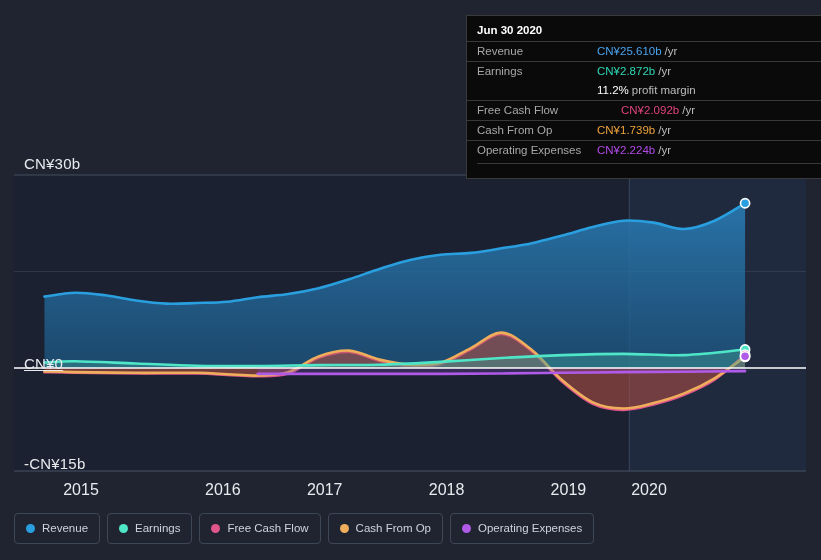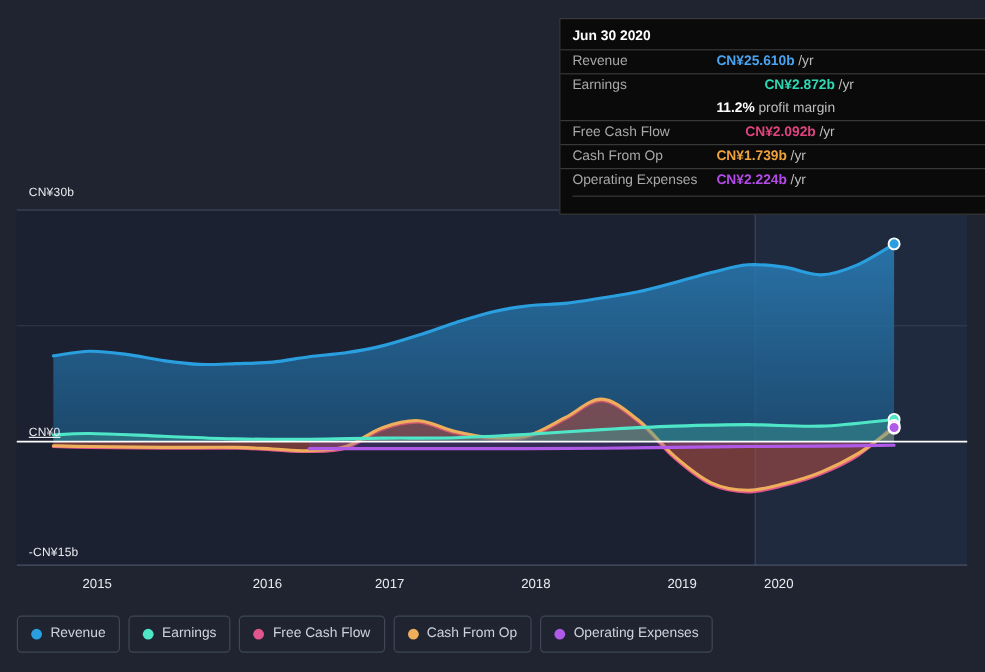--- a/index.html
+++ b/index.html
@@ -12,34 +12,34 @@
   }
   #stage{position:absolute;inset:0;width:821px;height:560px;}
 
   
   #chart-area{position:absolute;left:0;top:0;width:821px;height:505px;}
   #chart-svg{position:absolute;left:0;top:0;}
 
   .axis-label{
     position:absolute;
     color:#e8eaee;
-    font-size:10px;
+    font-size:15px;
     letter-spacing:.2px;
     white-space:nowrap;
   }
   .y-label{left:24px;}
   #y-label-top{top:155px;}
   #y-label-zero{top:355px;text-decoration:underline;}
   #y-label-bottom{top:455px;}
 
   .x-label{
     position:absolute;
     top:481px;
     color:#e8eaee;
-    font-size:11px;
+    font-size:16px;
     transform:translateX(-50%);
     white-space:nowrap;
   }
 
   
   #tooltip{
     position:absolute;
     left:466px;top:15px;
     width:388px;
     background:#0a0a0a;
@@ -61,21 +61,21 @@
     border-top:1px solid #393939;
     font-size:11.5px;
     line-height:13px;
   }
   .tt-label{
     color:#a8a8a8;
     width:120px;
     flex:0 0 120px;
     white-space:nowrap;
   }
-  .tt-value{font-weight:bold;white-space:nowrap;}
+  .tt-value{font-weight:normal;white-space:nowrap;}
   .tt-unit{color:#bdbdbd;font-weight:normal;margin-left:3px;}
   .tt-sub{
     display:flex;
     align-items:baseline;
     padding:3px 10px 3px 130px;
     font-size:11.5px;
     line-height:13px;
   }
   .tt-sub .tt-value{color:#ffffff;}
   #tooltip-bottom-rule{border-top:1px solid #393939;margin:3px 10px 0 10px;height:0;}
@@ -183,21 +183,21 @@
   <div id="tooltip">
     <div id="tooltip-date">Jun 30 2020</div>
     <div id="tooltip-rows">
         <div class="tt-row">
           <span class="tt-label">Revenue</span>
           <span class="tt-value" style="color: rgb(74, 163, 239);">CN¥25.610b</span>
           <span class="tt-unit">/yr</span>
         </div>
         <div class="tt-row">
           <span class="tt-label">Earnings</span>
-          <span class="tt-value" style="color: rgb(47, 216, 180); margin-left: 40px;">CN¥2.872b</span>
+          <span class="tt-value" style="color: rgb(47, 216, 180);">CN¥2.872b</span>
           <span class="tt-unit">/yr</span>
         </div>
         <div class="tt-sub">
           <span class="tt-value">11.2%</span>
           <span class="tt-unit">profit margin</span>
         </div>
         <div class="tt-row">
           <span class="tt-label">Free Cash Flow</span>
           <span class="tt-value" style="color: rgb(224, 68, 126); margin-left: 24px;">CN¥2.092b</span>
           <span class="tt-unit">/yr</span>

